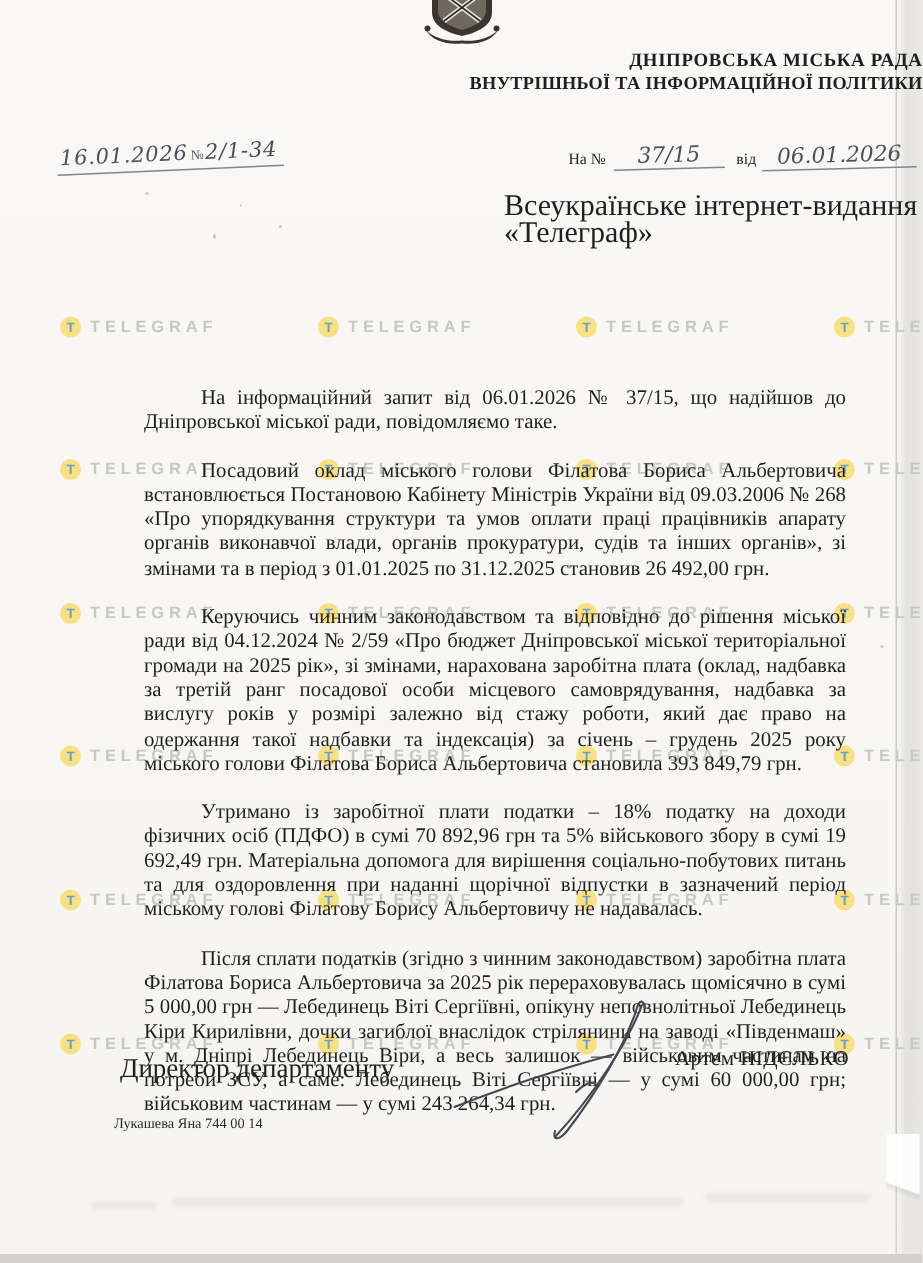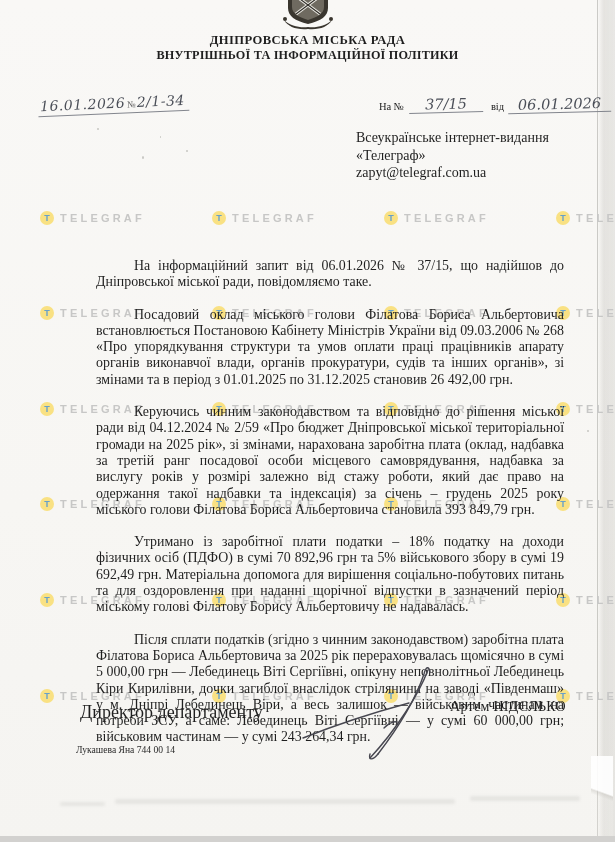--- a/index.html
+++ b/index.html
@@ -21,39 +21,39 @@
   
   .wm{position:absolute;display:flex;align-items:center;z-index:1;pointer-events:none;}
   .wm .wm-circle{width:14px;height:14px;border-radius:50%;background:#f9e183;display:flex;
     align-items:center;justify-content:center;font-family:"Liberation Sans",sans-serif;
     font-weight:bold;font-size:9px;color:#67a0c9;flex:0 0 14px;}
   .wm .wm-label{margin-left:6px;font-family:"Liberation Sans",sans-serif;font-weight:bold;
     font-size:11px;letter-spacing:3.2px;color:#c7c7c6;white-space:nowrap;}
 
   
   .emblem{position:absolute;left:277px;top:0;}
-  .lh{position:absolute;left:0;top:33px;width:615px;text-align:center;z-index:2;}
+  .lh{position:absolute;left:0;top:33px;width:615px;text-align:right;z-index:2;}
   .lh .l1{font-weight:bold;font-size:12.6px;letter-spacing:.4px;}
   .lh .l2,.lh .l3{font-weight:bold;font-size:12.2px;letter-spacing:.2px;}
   .lh .addr{font-size:10.3px;margin-top:3px;letter-spacing:.1px;color:#222;}
   .lh .addr .email{text-decoration:underline;}
 
   
   .hand{font-family:"DejaVu Serif",serif;font-style:italic;color:#4b4f58;}
   .reg-left{position:absolute;left:38px;top:94px;transform:rotate(-2.5deg);
     border-bottom:1.2px solid #82858d;padding:0 4px 1px 2px;z-index:2;}
   .reg-left .hand{font-size:14px;letter-spacing:.5px;}
   .reg-left .no{font-family:"Liberation Serif",serif;font-style:normal;font-size:9px;color:#555;margin:0 1px 0 2px;}
   .ref-right{position:absolute;left:379px;top:96px;z-index:2;font-size:10.5px;color:#222;
     display:flex;align-items:flex-end;}
   .ref-right .slot{border-bottom:1.1px solid #82858d;text-align:center;transform:rotate(-1.5deg);}
   .ref-right .slot .hand{font-size:14.5px;}
   .ref-right .lbl{padding-bottom:1px;}
 
-  .recipient{position:absolute;left:356px;top:129px;font-size:14px;line-height:17.5px;z-index:2;}
+  .recipient{position:absolute;left:336px;top:129px;font-size:20px;line-height:17.5px;z-index:2;}
 
   .subject{position:absolute;left:80px;top:200px;font-size:14px;z-index:2;}
 
   .body-text{position:absolute;left:80px;top:242px;width:500px;z-index:2;
     font-size:13.9px;line-height:16.3px;text-align:justify;}
   .body-text p{margin:16px;text-indent:38px;}
 
   .sig-title{position:absolute;left:80px;top:702px;font-size:18px;z-index:2;}
   .sig-name{position:absolute;left:450px;top:699px;font-size:14px;letter-spacing:.3px;z-index:3;}
   .sig-svg{position:absolute;left:288px;top:648px;z-index:3;}
@@ -187,21 +187,20 @@
   <div class="ref-right">
     <span class="lbl">На №</span>
     <span class="slot" style="width:74px;margin-left:5px;"><span class="hand">37/15</span></span>
     <span class="lbl" style="margin-left:8px;">від</span>
     <span class="slot" style="width:103px;margin-left:4px;"><span class="hand">06.01.2026</span></span>
   </div>
 
   <div class="recipient">
     <div>Всеукраїнське інтернет-видання</div>
     <div>«Телеграф»</div>
-    <div>zapyt@telegraf.com.ua</div>
   </div>
 
 
   <div class="body-text">
     <p>На інформаційний запит від 06.01.2026 № 37/15, що надійшов до Дніпровської міської ради, повідомляємо таке.</p>
     <p>Посадовий оклад міського голови Філатова Бориса Альбертовича встановлюється Постановою Кабінету Міністрів України від 09.03.2006 № 268 «Про упорядкування структури та умов оплати праці працівників апарату органів виконавчої влади, органів прокуратури, судів та інших органів», зі змінами та в період з 01.01.2025 по 31.12.2025 становив 26 492,00 грн.</p>
     <p>Керуючись чинним законодавством та відповідно до рішення міської ради від 04.12.2024 № 2/59 «Про бюджет Дніпровської міської територіальної громади на 2025 рік», зі змінами, нарахована заробітна плата (оклад, надбавка за третій ранг посадової особи місцевого самоврядування, надбавка за вислугу років у розмірі залежно від стажу роботи, який дає право на одержання такої надбавки та індексація) за січень – грудень 2025 року міського голови Філатова Бориса Альбертовича становила 393 849,79 грн.</p>
     <p>Утримано із заробітної плати податки – 18% податку на доходи фізичних осіб (ПДФО) в сумі 70 892,96 грн та 5% військового збору в сумі 19 692,49 грн. Матеріальна допомога для вирішення соціально-побутових питань та для оздоровлення при наданні щорічної відпустки в зазначений період міському голові Філатову Борису Альбертовичу не надавалась.</p>
     <p>Після сплати податків (згідно з чинним законодавством) заробітна плата Філатова Бориса Альбертовича за 2025 рік перераховувалась щомісячно в сумі 5 000,00 грн — Лебединець Віті Сергіївні, опікуну неповнолітньої Лебединець Кіри Кирилівни, дочки загиблої внаслідок стрілянини на заводі «Південмаш» у м. Дніпрі Лебединець Віри, а весь залишок — військовим частинам на потреби ЗСУ, а саме: Лебединець Віті Сергіївні — у сумі 60 000,00 грн; військовим частинам — у сумі 243 264,34 грн.</p>
   </div>

